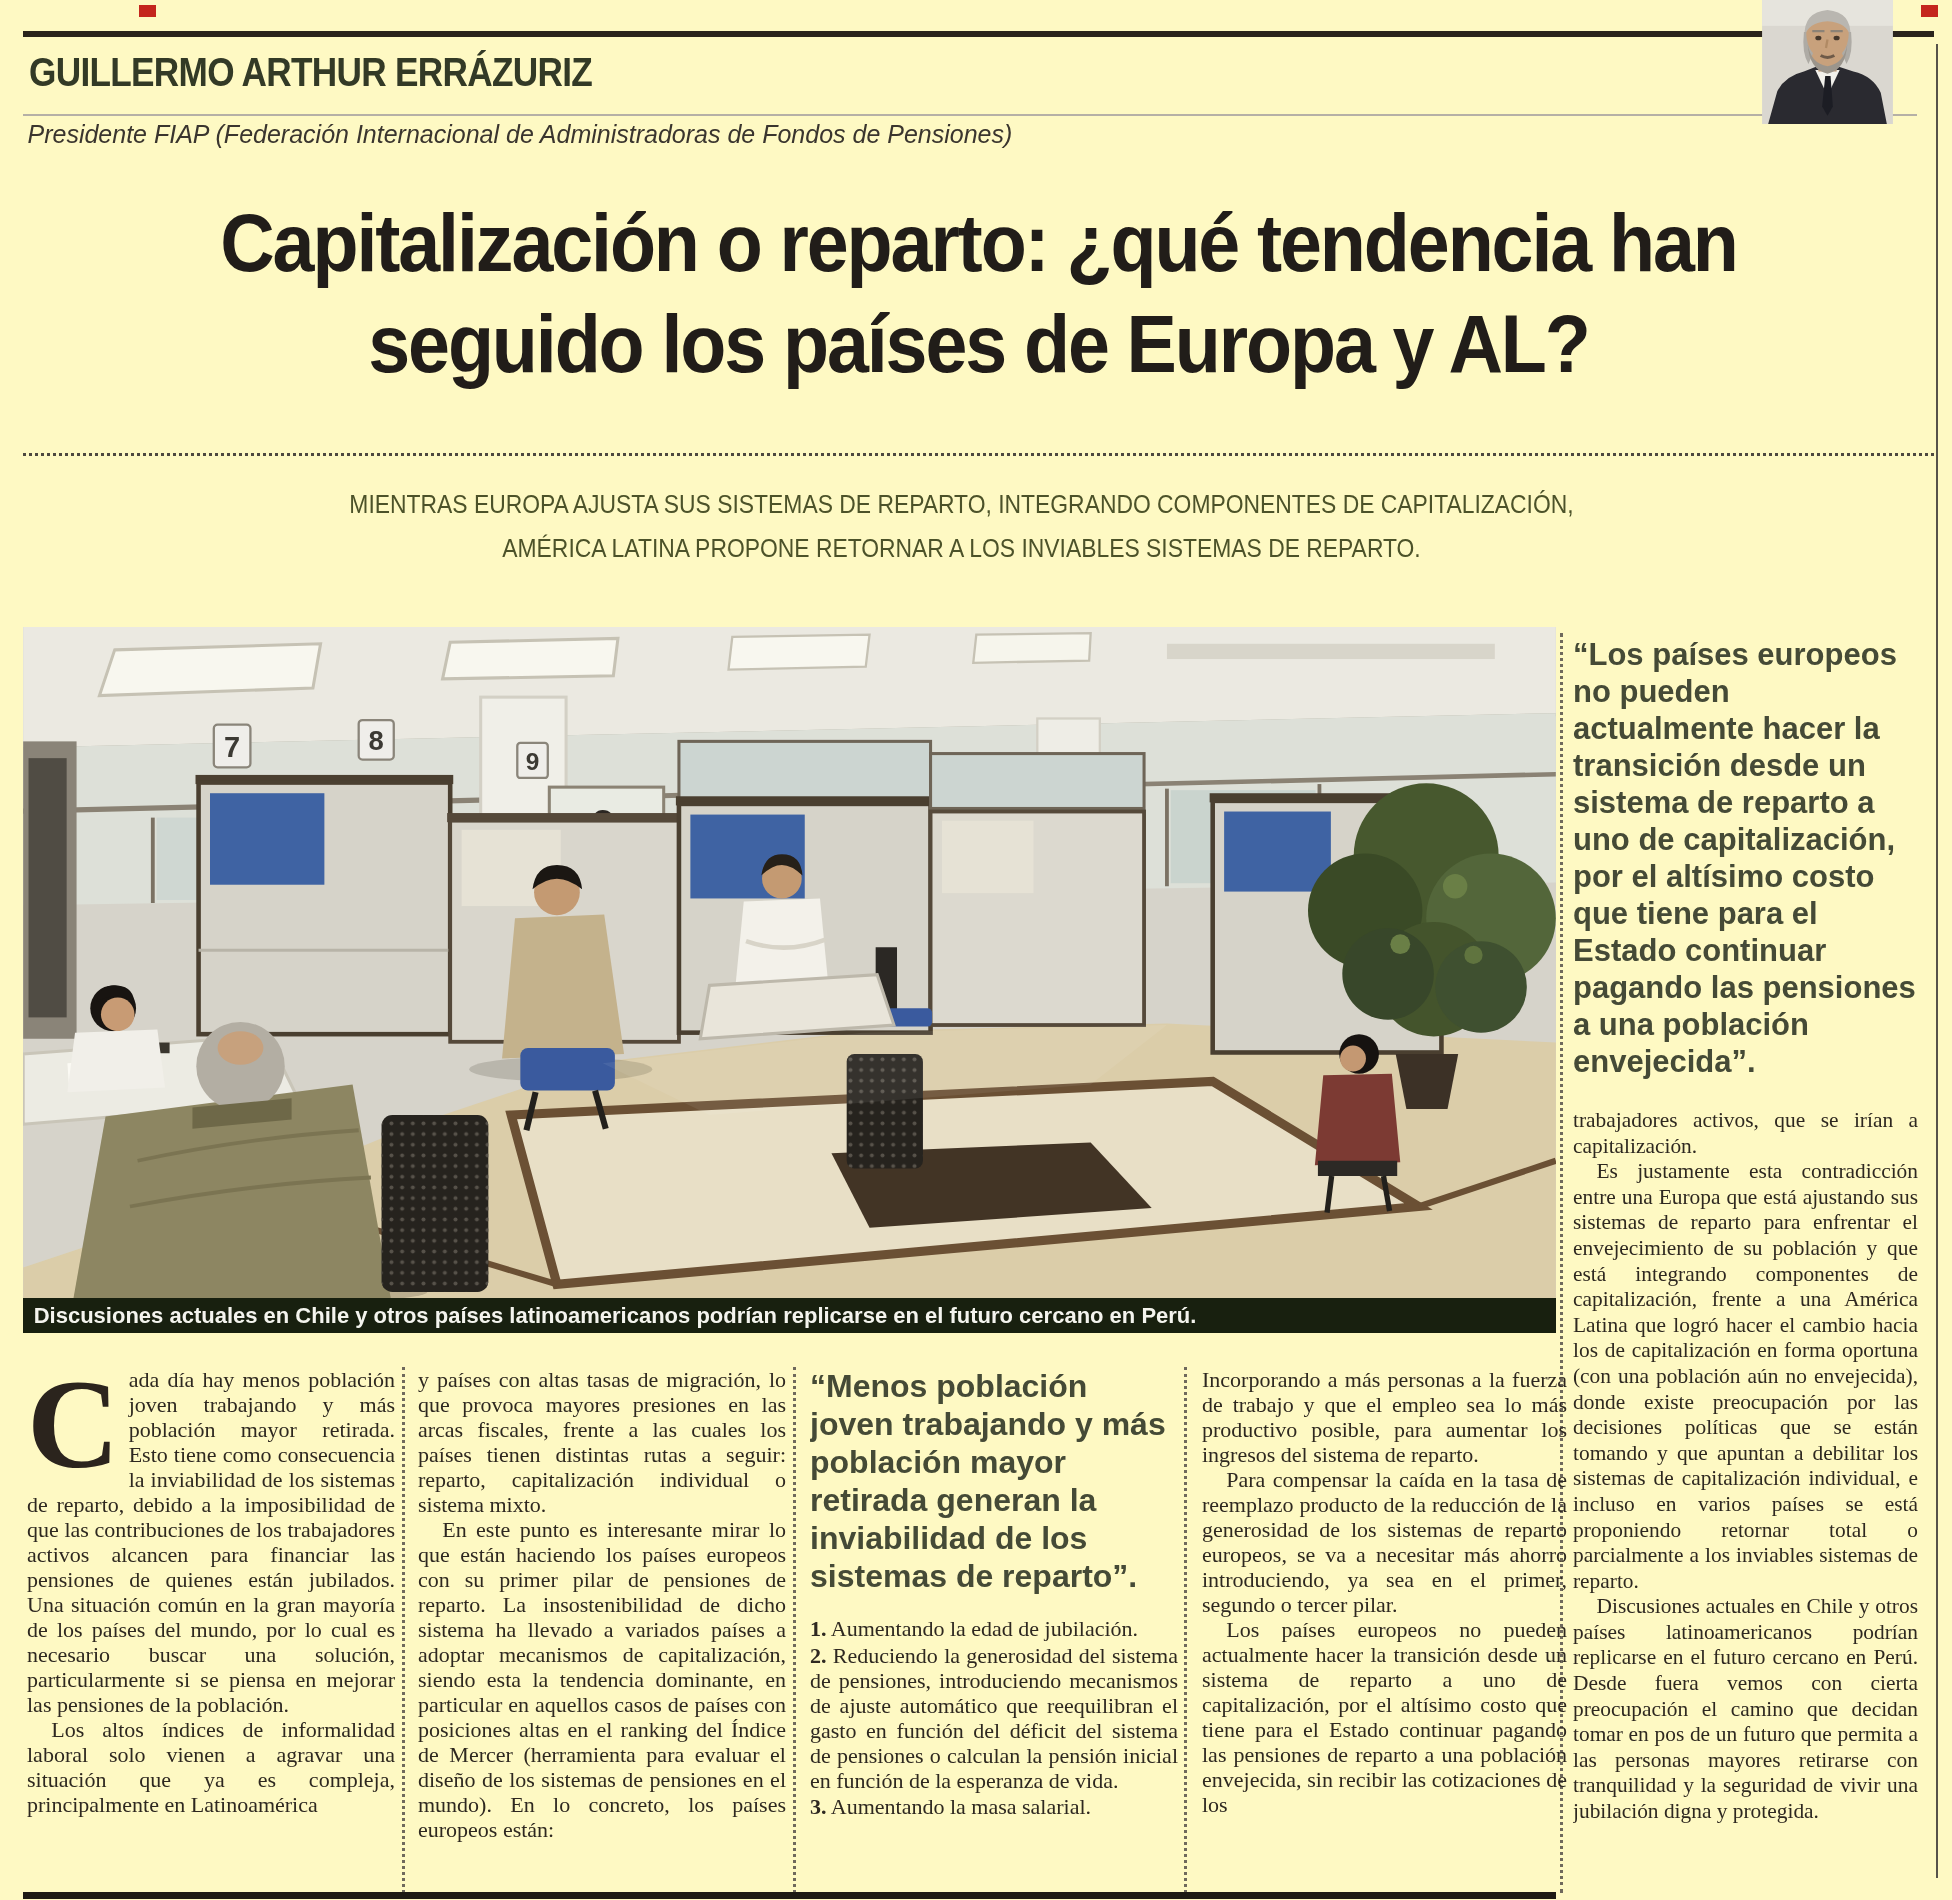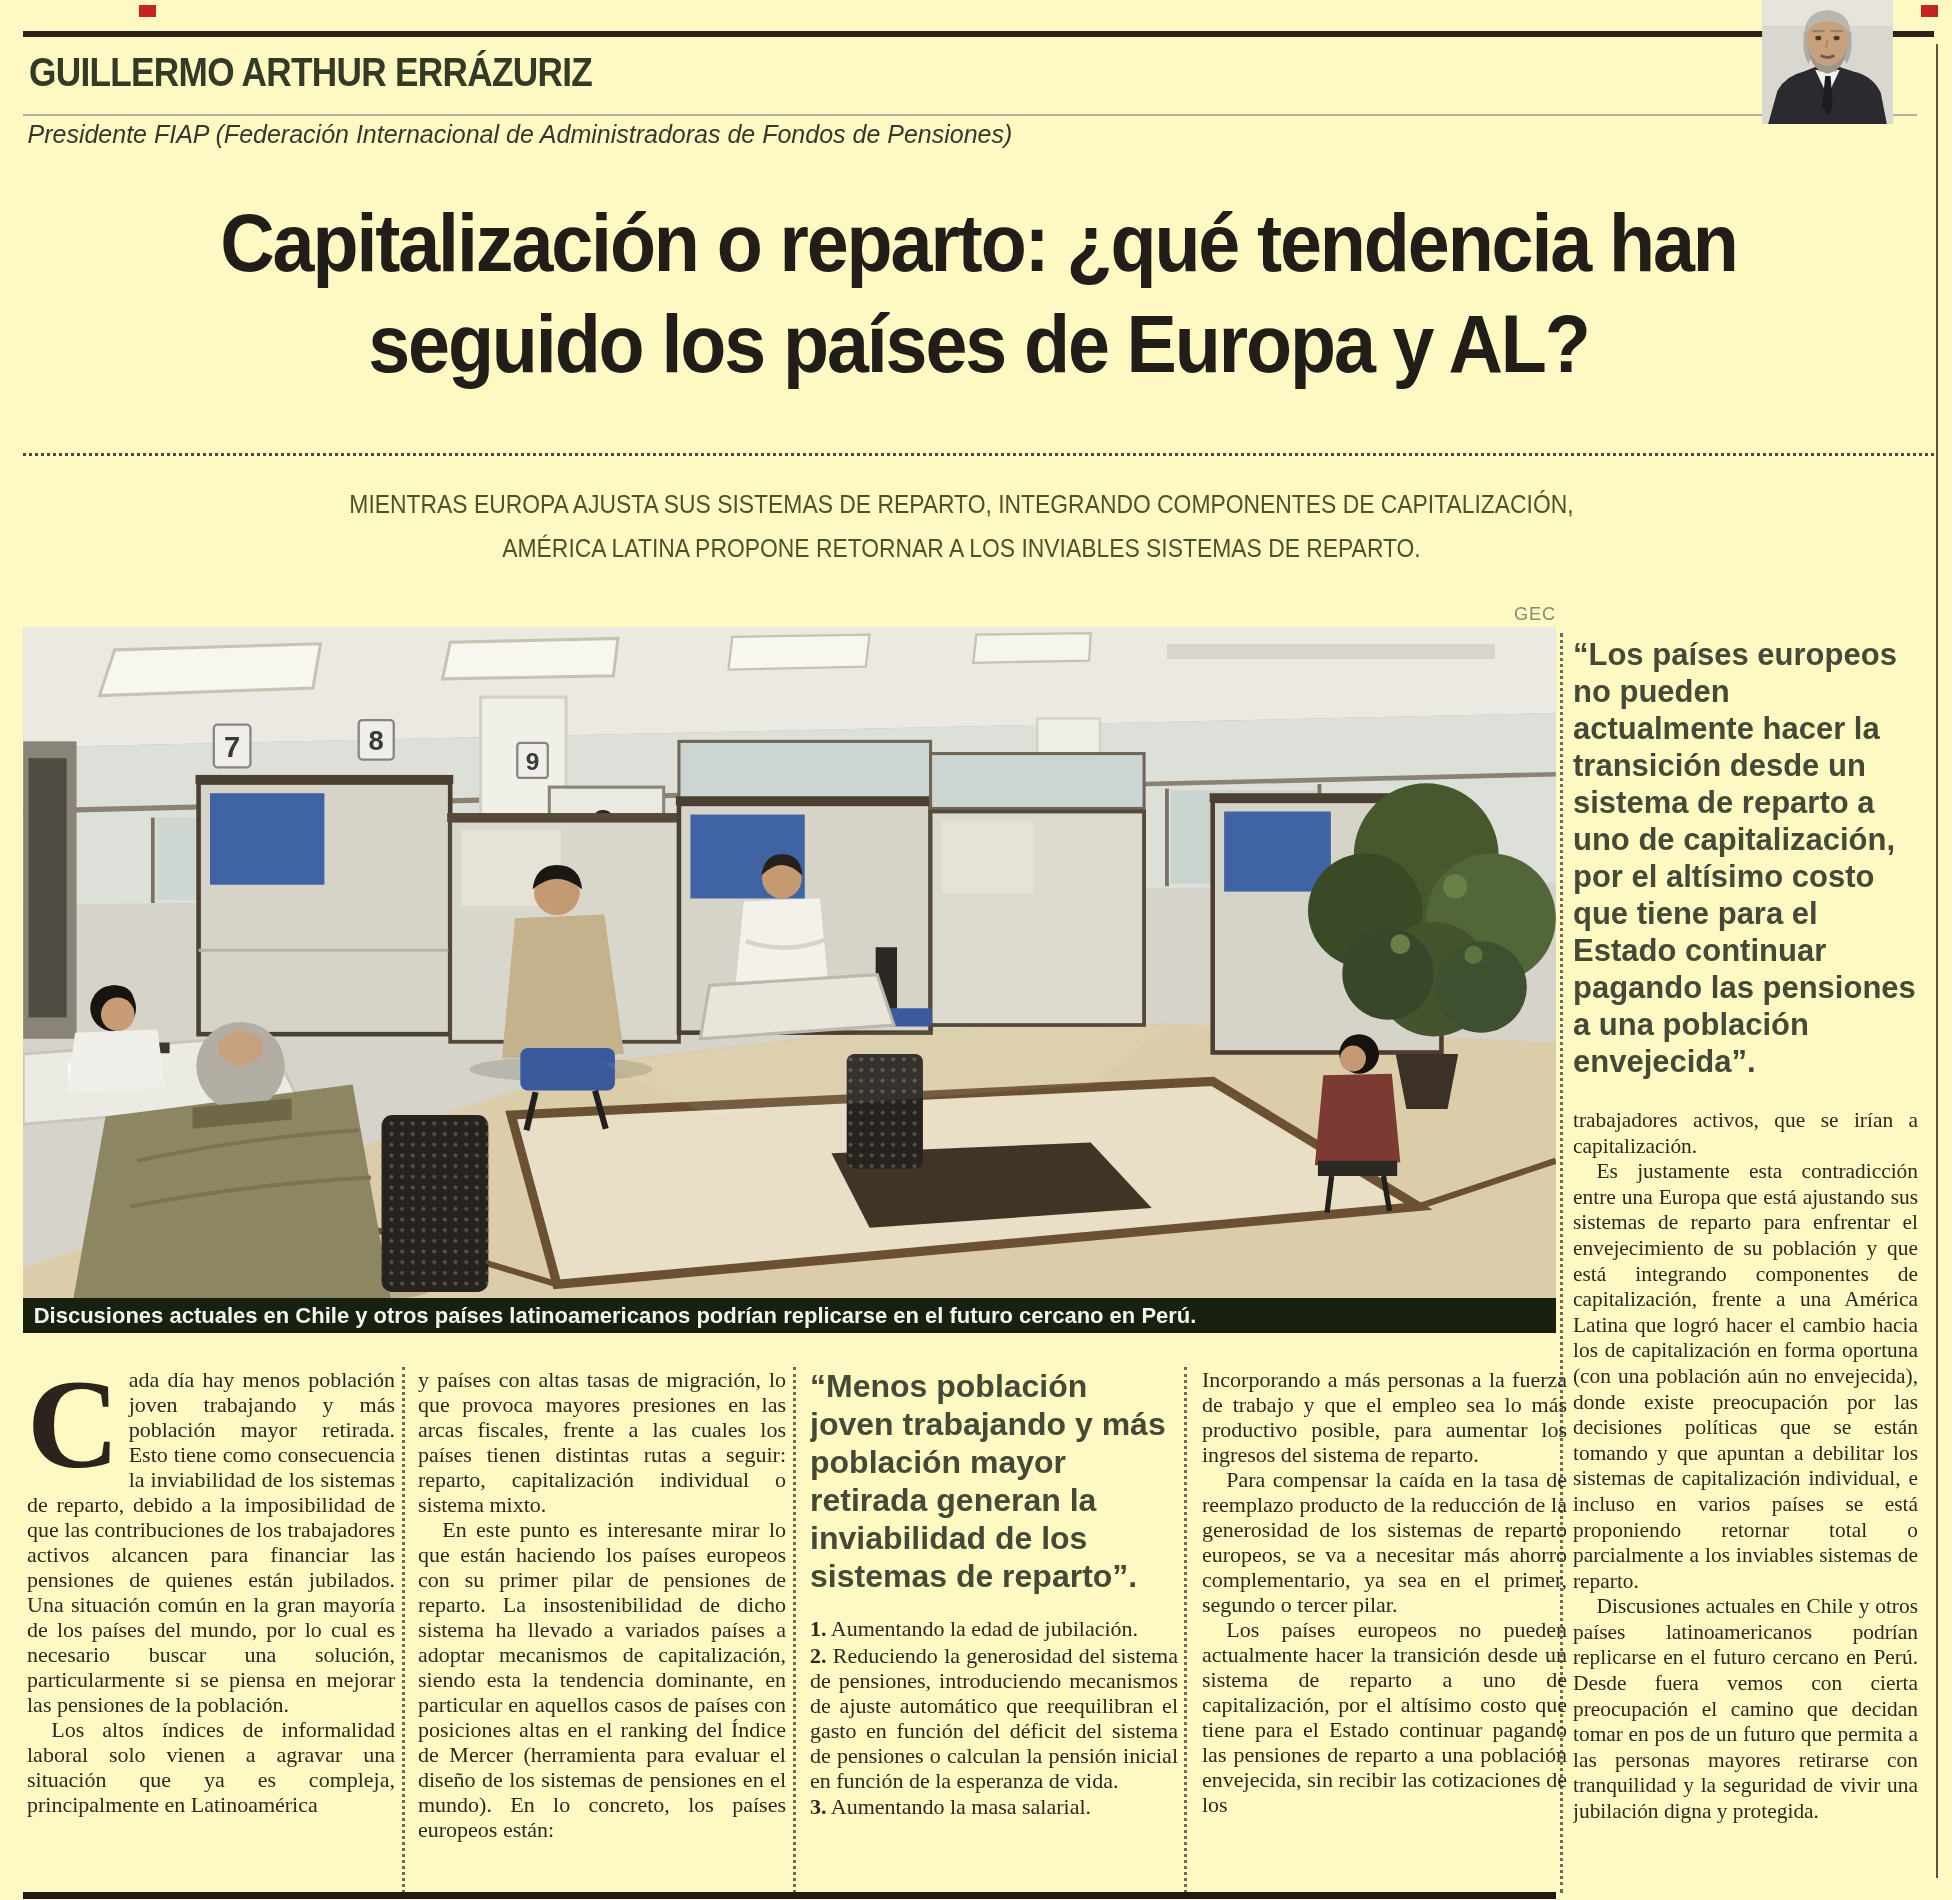--- a/index.html
+++ b/index.html
@@ -92,21 +92,20 @@
     <span class="hl">seguido los países de Europa y AL?</span>
   </div>
 
   <div class="abs dotted-h"></div>
 
   <div class="abs deck">
     <span class="dl">MIENTRAS EUROPA AJUSTA SUS SISTEMAS DE REPARTO, INTEGRANDO COMPONENTES DE CAPITALIZACIÓN,</span>
     <span class="dl">AMÉRICA LATINA PROPONE RETORNAR A LOS INVIABLES SISTEMAS DE REPARTO.</span>
   </div>
 
-  <div class="abs credit">GEC</div>
 
   <div class="abs photo">
     <svg width="1533" height="671" viewBox="0 0 2010 880">
       <defs>
         <pattern id="perf" width="14" height="14" patternUnits="userSpaceOnUse">
           <circle cx="7" cy="7" r="2.6" fill="#57524a"></circle>
         </pattern>
       </defs>
 
       <rect width="2010" height="880" fill="#d6d3ca"></rect>
@@ -272,20 +271,20 @@
     <div class="quote quote2">“Menos población joven trabajando y más población mayor retirada generan la inviabilidad de los sistemas de reparto”.</div>
     <div class="serif" style="margin-top:21px;">
       <div class="li"><span class="num">1.</span> <span>Aumentando la edad de jubilación.</span></div>
       <div class="li"><span class="num">2.</span> <span>Reduciendo la generosidad del sistema de pensiones, introduciendo mecanismos de ajuste automático que reequilibran el gasto en función del déficit del sistema de pensiones o calculan la pensión inicial en función de la esperanza de vida.</span></div>
       <div class="li"><span class="num">3.</span> <span>Aumentando la masa salarial.</span></div>
     </div>
   </div>
 
   <div class="abs serif colbody" style="left:1202px;top:1367px;width:365px;height:526px;">
     <p style="margin:0;">Incorporando a más personas a la fuerza de trabajo y que el empleo sea lo más productivo posible, para aumentar los ingresos del sistema de reparto.</p>
-    <p class="indent" style="margin:0;">Para compensar la caída en la tasa de reemplazo producto de la reducción de la generosidad de los sistemas de reparto europeos, se va a necesitar más ahorro complementario, ya sea en el primer, segundo o tercer pilar.</p>
+    <p class="indent" style="margin:0;">Para compensar la caída en la tasa de reemplazo producto de la reducción de la generosidad de los sistemas de reparto europeos, se va a necesitar más ahorro introduciendo, ya sea en el primer, segundo o tercer pilar.</p>
     <p class="indent" style="margin:0;">Los países europeos no pueden actualmente hacer la transición desde un sistema de reparto a uno de capitalización, por el altísimo costo que tiene para el Estado continuar pagando las pensiones de reparto a una población envejecida, sin recibir las cotizaciones de los</p>
   </div>
 
   <div class="abs bottom-rule"></div>
 
 </div>
 
 
 </body></html>

